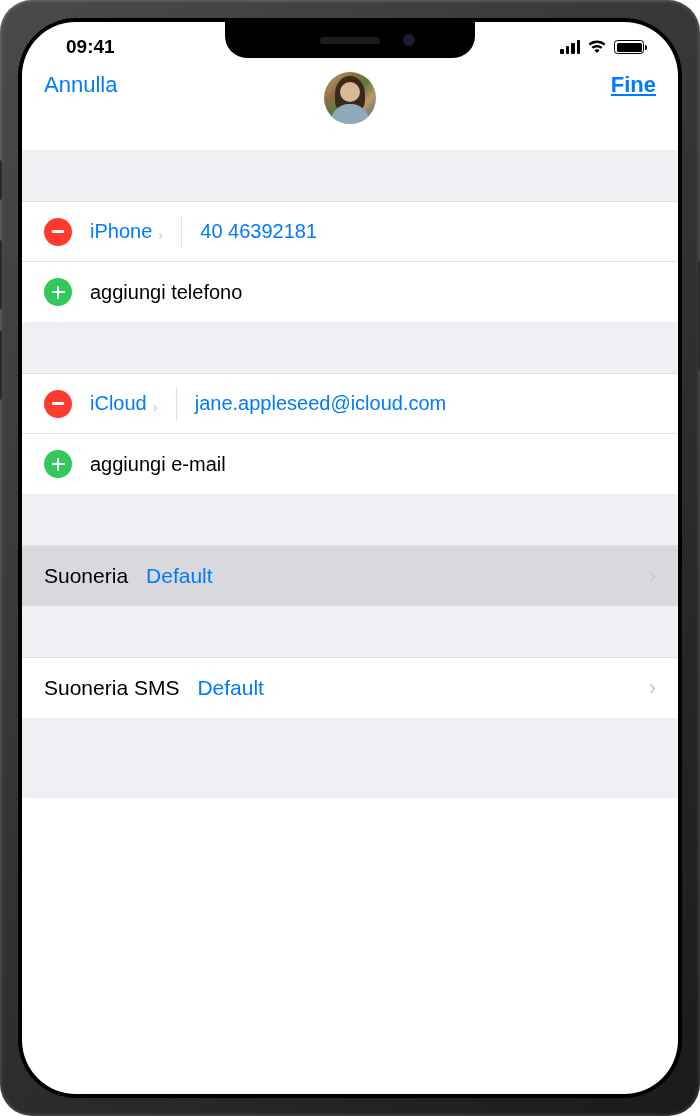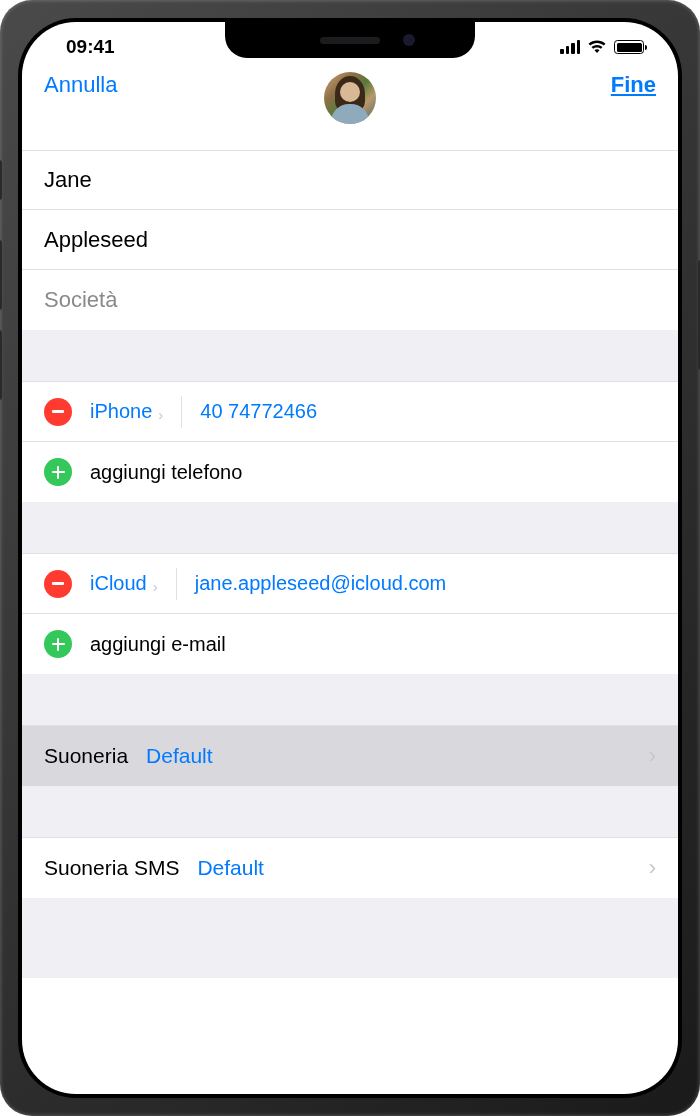--- a/index.html
+++ b/index.html
@@ -303,43 +303,32 @@
         <div class="avatar">
           <div class="avatar-hair"></div>
           <div class="avatar-head"></div>
           <div class="avatar-body"></div>
         </div>
         <div class="nav-btn bold">Fine</div>
       </div>
 
       <div class="content">
 
-        <div class="section">
-          <div class="row first-in-group">
-            <input class="field-input" value="Jane" style="">
-          </div>
-          <div class="row">
-            <input class="field-input" value="Appleseed" style="">
-          </div>
-          <div class="row">
-            <input class="field-input" placeholder="Società" style="">
-          </div>
-        </div>
 
         <div class="gap"></div>
 
         <div class="section">
           <div class="row">
             <div class="icon-circle icon-remove"></div>
             <div class="label-type">
               <span>iPhone</span>
               <span class="chev-small">›</span>
             </div>
             <div class="divider-v"></div>
-            <div class="value-link">40 74772466</div>
+            <div class="value-link">40 46392181</div>
           </div>
           <div class="row">
             <div class="icon-circle icon-add"></div>
             <div class="add-label">aggiungi telefono</div>
           </div>
         </div>
 
         <div class="gap"></div>
 
         <div class="section">

